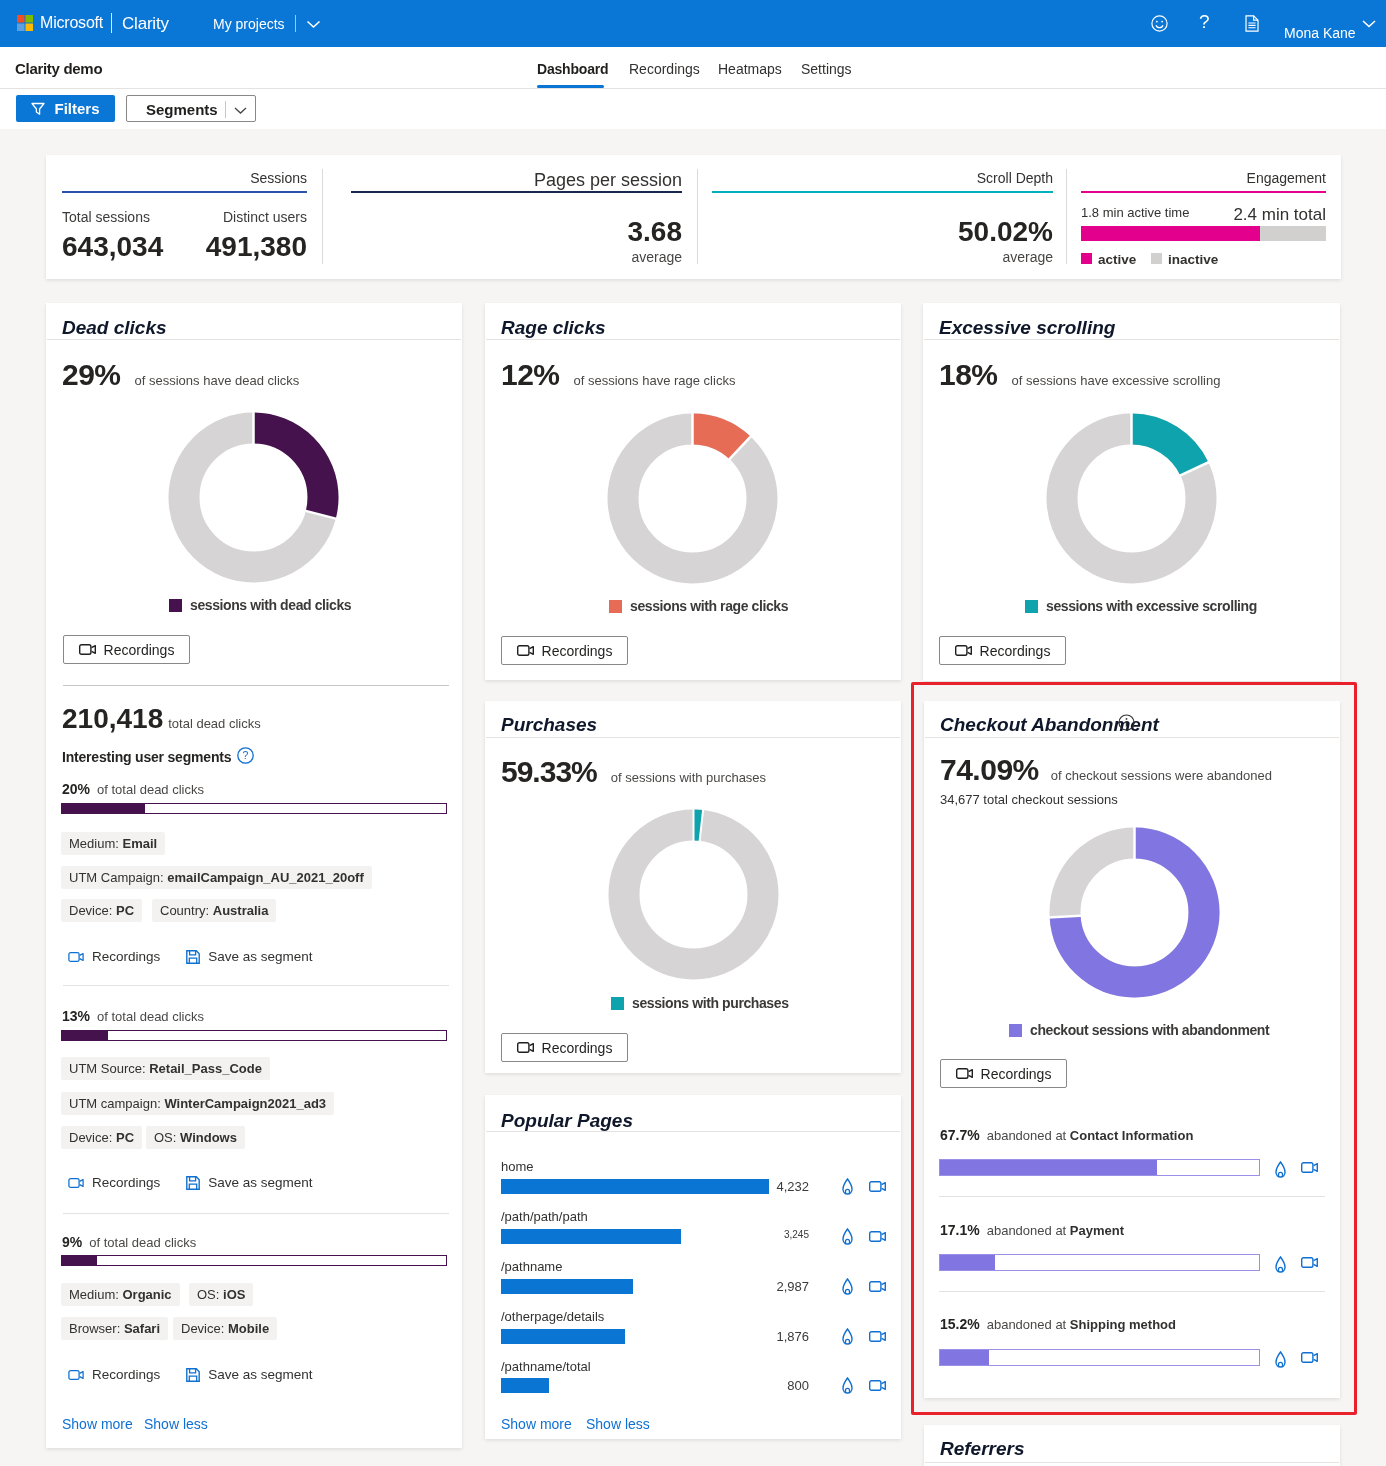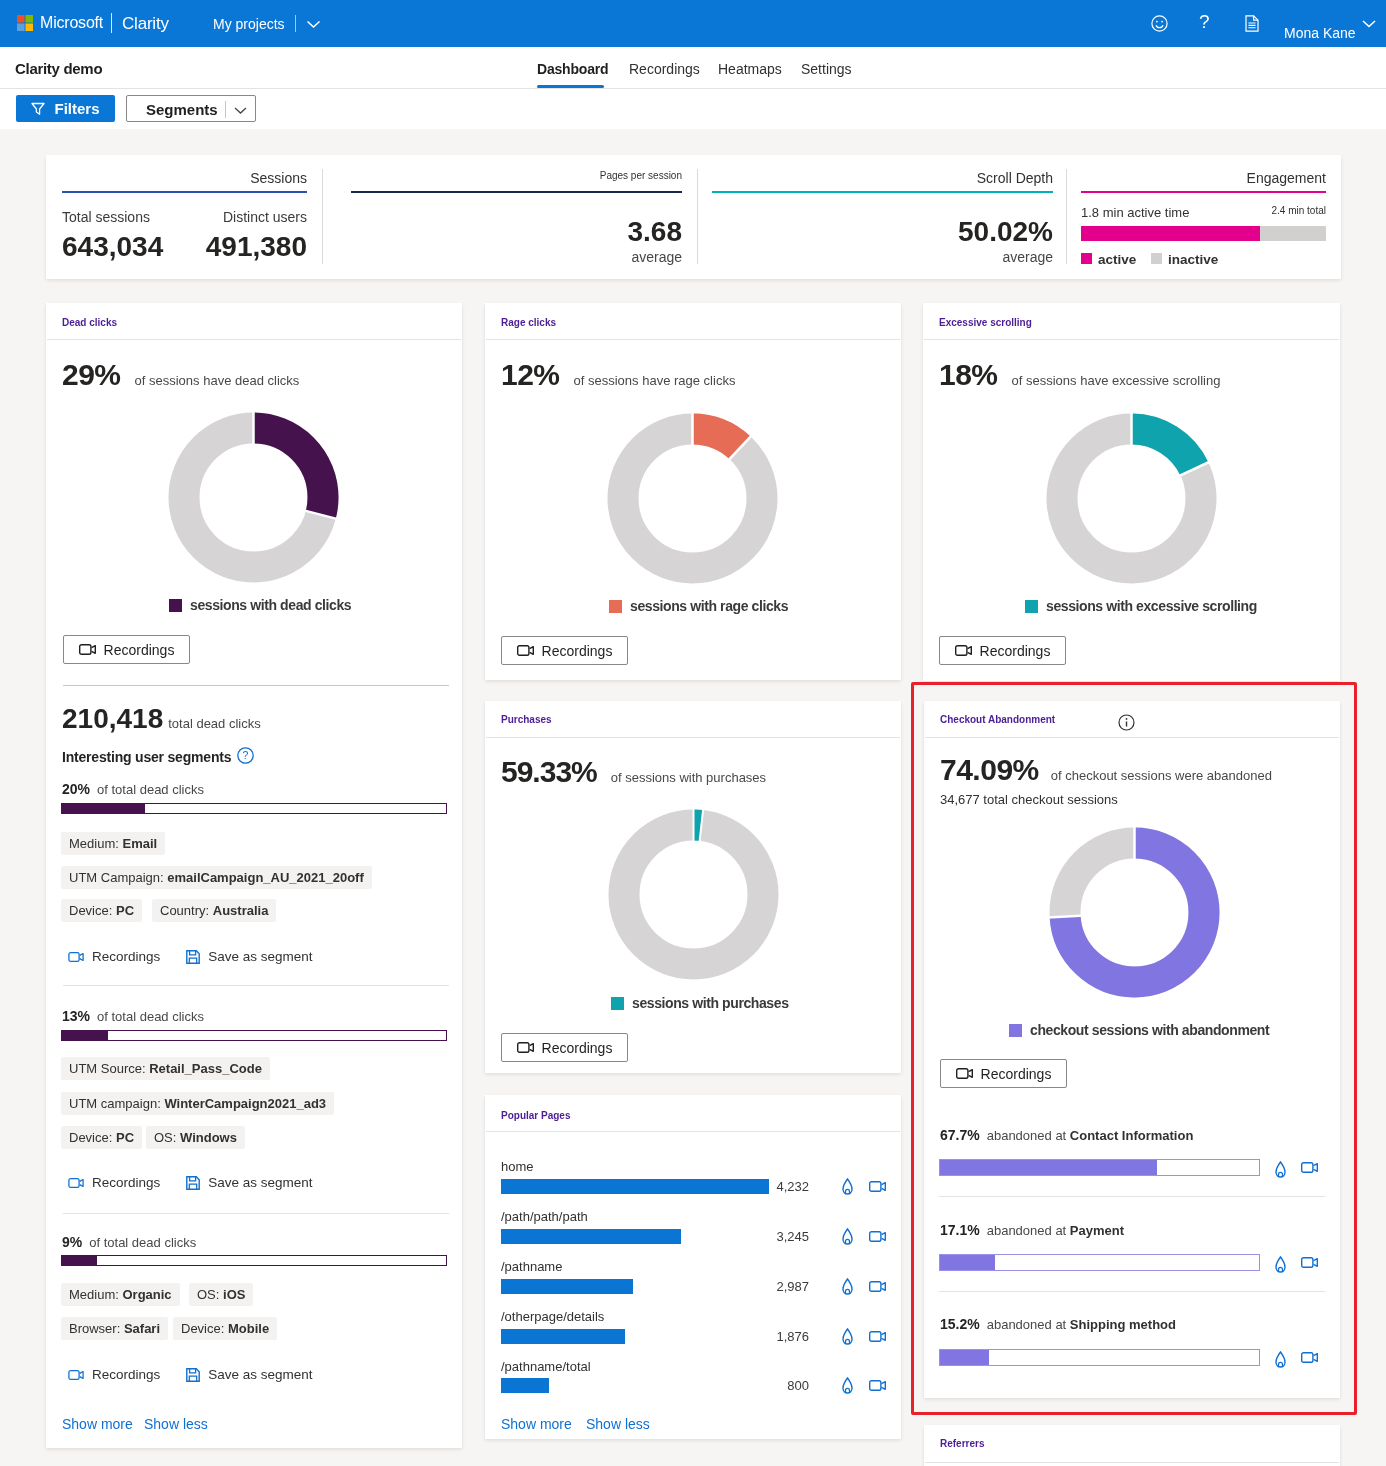--- a/index.html
+++ b/index.html
@@ -1,20 +1,20 @@
 <!DOCTYPE html>
 <html><head>
 <meta charset="utf-8">
 <style>
 * { margin:0; padding:0; box-sizing:border-box; }
 html,body { width:1386px; height:1466px; }
 body { position:relative; font-family:"Liberation Sans", sans-serif; background:#fff; overflow:hidden; color:#323130; }
 .abs { position:absolute; }
 .card { position:absolute; background:#fff; box-shadow:0 0.3px 0.9px rgba(0,0,0,.13), 0 1.6px 3.6px rgba(0,0,0,.1); }
-.ctitle { font-size:10px; font-weight:700; color:#4c1d95; }
+.ctitle { font-size:19px; font-weight:700; color:#0f172a;font-style:italic; }
 .divh { position:absolute; height:1px; background:#e5e3e1; }
 .divv { position:absolute; width:1px; background:#dcdad8; }
 .bigpct { font-size:30px; font-weight:700; color:#252423; letter-spacing:-0.5px; }
 .small { font-size:13px; color:#4a4846; }
 .rec-btn { position:absolute; border:1px solid #8a8886; border-radius:2px; background:#fff; display:flex; align-items:center; justify-content:center; gap:8px; font-size:14px; color:#201f1e; }
 .chip { position:absolute; background:#f3f2f1; border-radius:2px; font-size:13px; color:#323130; display:flex; align-items:center; padding:0 8px; height:23px; }
 .chip b { font-weight:700; }
 .legend { position:absolute; display:flex; align-items:center; gap:8px; font-size:14px; font-weight:700; color:#3b3a39; letter-spacing:-0.4px; }
 .legend .sq { width:13px; height:13px; display:inline-block; }
 .link { font-size:15px; color:#0f70d2; }
@@ -85,36 +85,36 @@
 <div class="card" style="left:46px; top:155px; width:1295px; height:124px;"></div>
 
 <div class="abs" style="left:62px; top:170px; width:245px; text-align:right; font-size:14px; color:#323130;">Sessions</div>
 <div class="abs" style="left:62px; top:191px; width:245px; height:2px; background:#2b51ae;"></div>
 <div class="abs" style="left:62px; top:209px; font-size:14px; color:#3b3a39;">Total sessions</div>
 <div class="abs" style="left:62px; top:209px; width:245px; text-align:right; font-size:14px; color:#3b3a39;">Distinct users</div>
 <div class="abs" style="left:62px; top:231px; font-size:28px; font-weight:700; color:#252423;">643,034</div>
 <div class="abs" style="left:62px; top:231px; width:245px; text-align:right; font-size:28px; font-weight:700; color:#252423;">491,380</div>
 <div class="divv" style="left:322px; top:169px; height:95px;"></div>
 
-<div class="abs" style="left:351px; top:170px; width:331px; text-align:right; font-size:10px; color:#323130;">Pages per session</div>
+<div class="abs" style="left:351px; top:170px; width:331px; text-align:right; font-size:18px; color:#323130;">Pages per session</div>
 <div class="abs" style="left:351px; top:191px; width:331px; height:2px; background:#17294e;"></div>
 <div class="abs" style="left:351px; top:216px; width:331px; text-align:right; font-size:28px; font-weight:700; color:#252423;">3.68</div>
 <div class="abs" style="left:351px; top:249px; width:331px; text-align:right; font-size:14px; color:#484644;">average</div>
 <div class="divv" style="left:697px; top:169px; height:95px;"></div>
 
 <div class="abs" style="left:712px; top:170px; width:341px; text-align:right; font-size:14px; color:#323130;">Scroll Depth</div>
 <div class="abs" style="left:712px; top:191px; width:341px; height:2px; background:#00b0ba;"></div>
 <div class="abs" style="left:712px; top:216px; width:341px; text-align:right; font-size:28px; font-weight:700; color:#252423;">50.02%</div>
 <div class="abs" style="left:712px; top:249px; width:341px; text-align:right; font-size:14px; color:#484644;">average</div>
 <div class="divv" style="left:1066px; top:169px; height:95px;"></div>
 
 <div class="abs" style="left:1081px; top:170px; width:245px; text-align:right; font-size:14px; color:#323130;">Engagement</div>
 <div class="abs" style="left:1081px; top:191px; width:245px; height:2px; background:#e3008c;"></div>
 <div class="abs" style="left:1081px; top:205px; font-size:13px; color:#323130;">1.8 min active time</div>
-<div class="abs" style="left:1081px; top:205px; width:245px; text-align:right; font-size:10px; color:#323130;">2.4 min total</div>
+<div class="abs" style="left:1081px; top:205px; width:245px; text-align:right; font-size:17px; color:#323130;">2.4 min total</div>
 <div class="abs" style="left:1081px; top:226px; width:245px; height:15px; background:#d2d0ce;"></div>
 <div class="abs" style="left:1081px; top:226px; width:179px; height:15px; background:#e3008c;"></div>
 <div class="abs" style="left:1081px; top:253px; width:11px; height:11px; background:#e3008c;"></div>
 <div class="abs" style="left:1098px; top:252px; font-size:13.5px; font-weight:700; color:#323130;">active</div>
 <div class="abs" style="left:1151px; top:253px; width:11px; height:11px; background:#d2d0ce;"></div>
 <div class="abs" style="left:1168px; top:252px; font-size:13.5px; font-weight:700; color:#323130;">inactive</div>
 
 <div class="card" style="left:46px; top:303px; width:416px; height:1145px;"></div>
 <div class="abs ctitle" style="left:62px; top:317px;">Dead clicks</div>
 <div class="divh" style="left:47px; top:339px; width:414px;"></div>
@@ -272,21 +272,21 @@
 <div class="card" style="left:485px; top:1095px; width:416px; height:344px;"></div>
 <div class="abs ctitle" style="left:501px; top:1110px;">Popular Pages</div>
 <div class="divh" style="left:486px; top:1131px; width:414px;"></div>
 
 <div class="abs small" style="left:501px; top:1159px; color:#323130;">home</div>
 <div class="abs" style="left:501px; top:1179px; width:268px; height:15px; background:#0b75d4;"></div>
 <div class="abs" style="left:749px; top:1179px; width:60px; text-align:right; font-size:13px; color:#3b3a39;">4,232</div>
 
 <div class="abs small" style="left:501px; top:1209px; color:#323130;">/path/path/path</div>
 <div class="abs" style="left:501px; top:1229px; width:180px; height:15px; background:#0b75d4;"></div>
-<div class="abs" style="left:749px; top:1229px; width:60px; text-align:right; font-size:13px; color:#3b3a39;">3,245</div>
+<div class="abs" style="left:749px; top:1229px; width:60px; text-align:right; font-size:10px; color:#3b3a39;">3,245</div>
 
 <div class="abs small" style="left:501px; top:1259px; color:#323130;">/pathname</div>
 <div class="abs" style="left:501px; top:1279px; width:132px; height:15px; background:#0b75d4;"></div>
 <div class="abs" style="left:749px; top:1279px; width:60px; text-align:right; font-size:13px; color:#3b3a39;">2,987</div>
 
 <div class="abs small" style="left:501px; top:1309px; color:#323130;">/otherpage/details</div>
 <div class="abs" style="left:501px; top:1329px; width:124px; height:15px; background:#0b75d4;"></div>
 <div class="abs" style="left:749px; top:1329px; width:60px; text-align:right; font-size:13px; color:#3b3a39;">1,876</div>
 
 <div class="abs small" style="left:501px; top:1359px; color:#323130;">/pathname/total</div>

